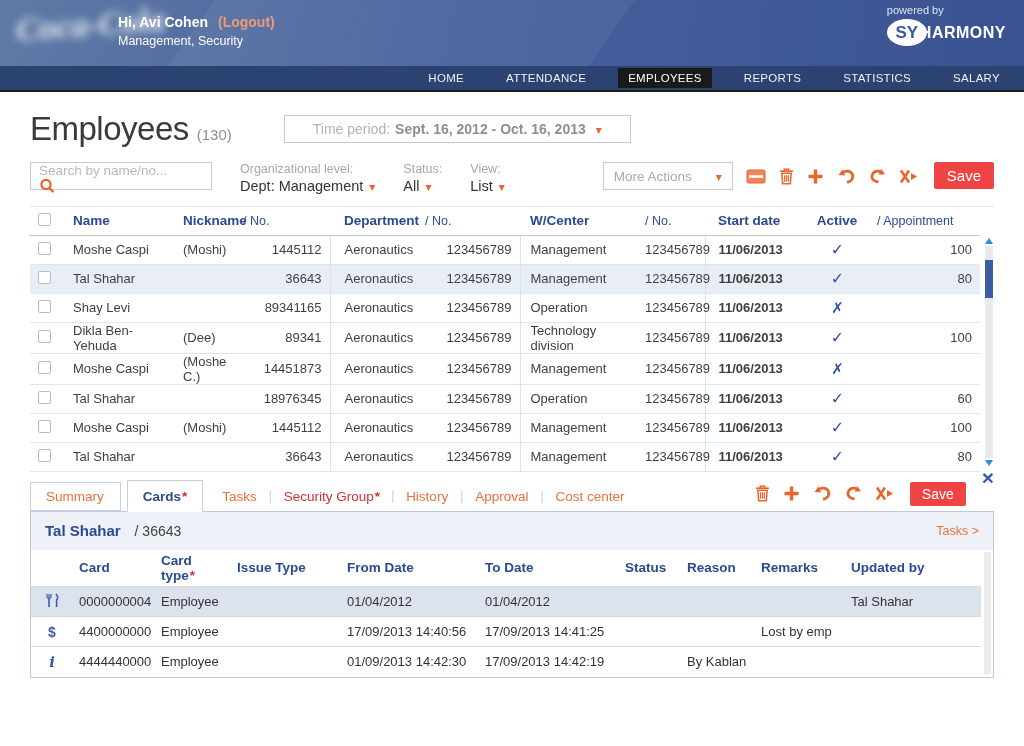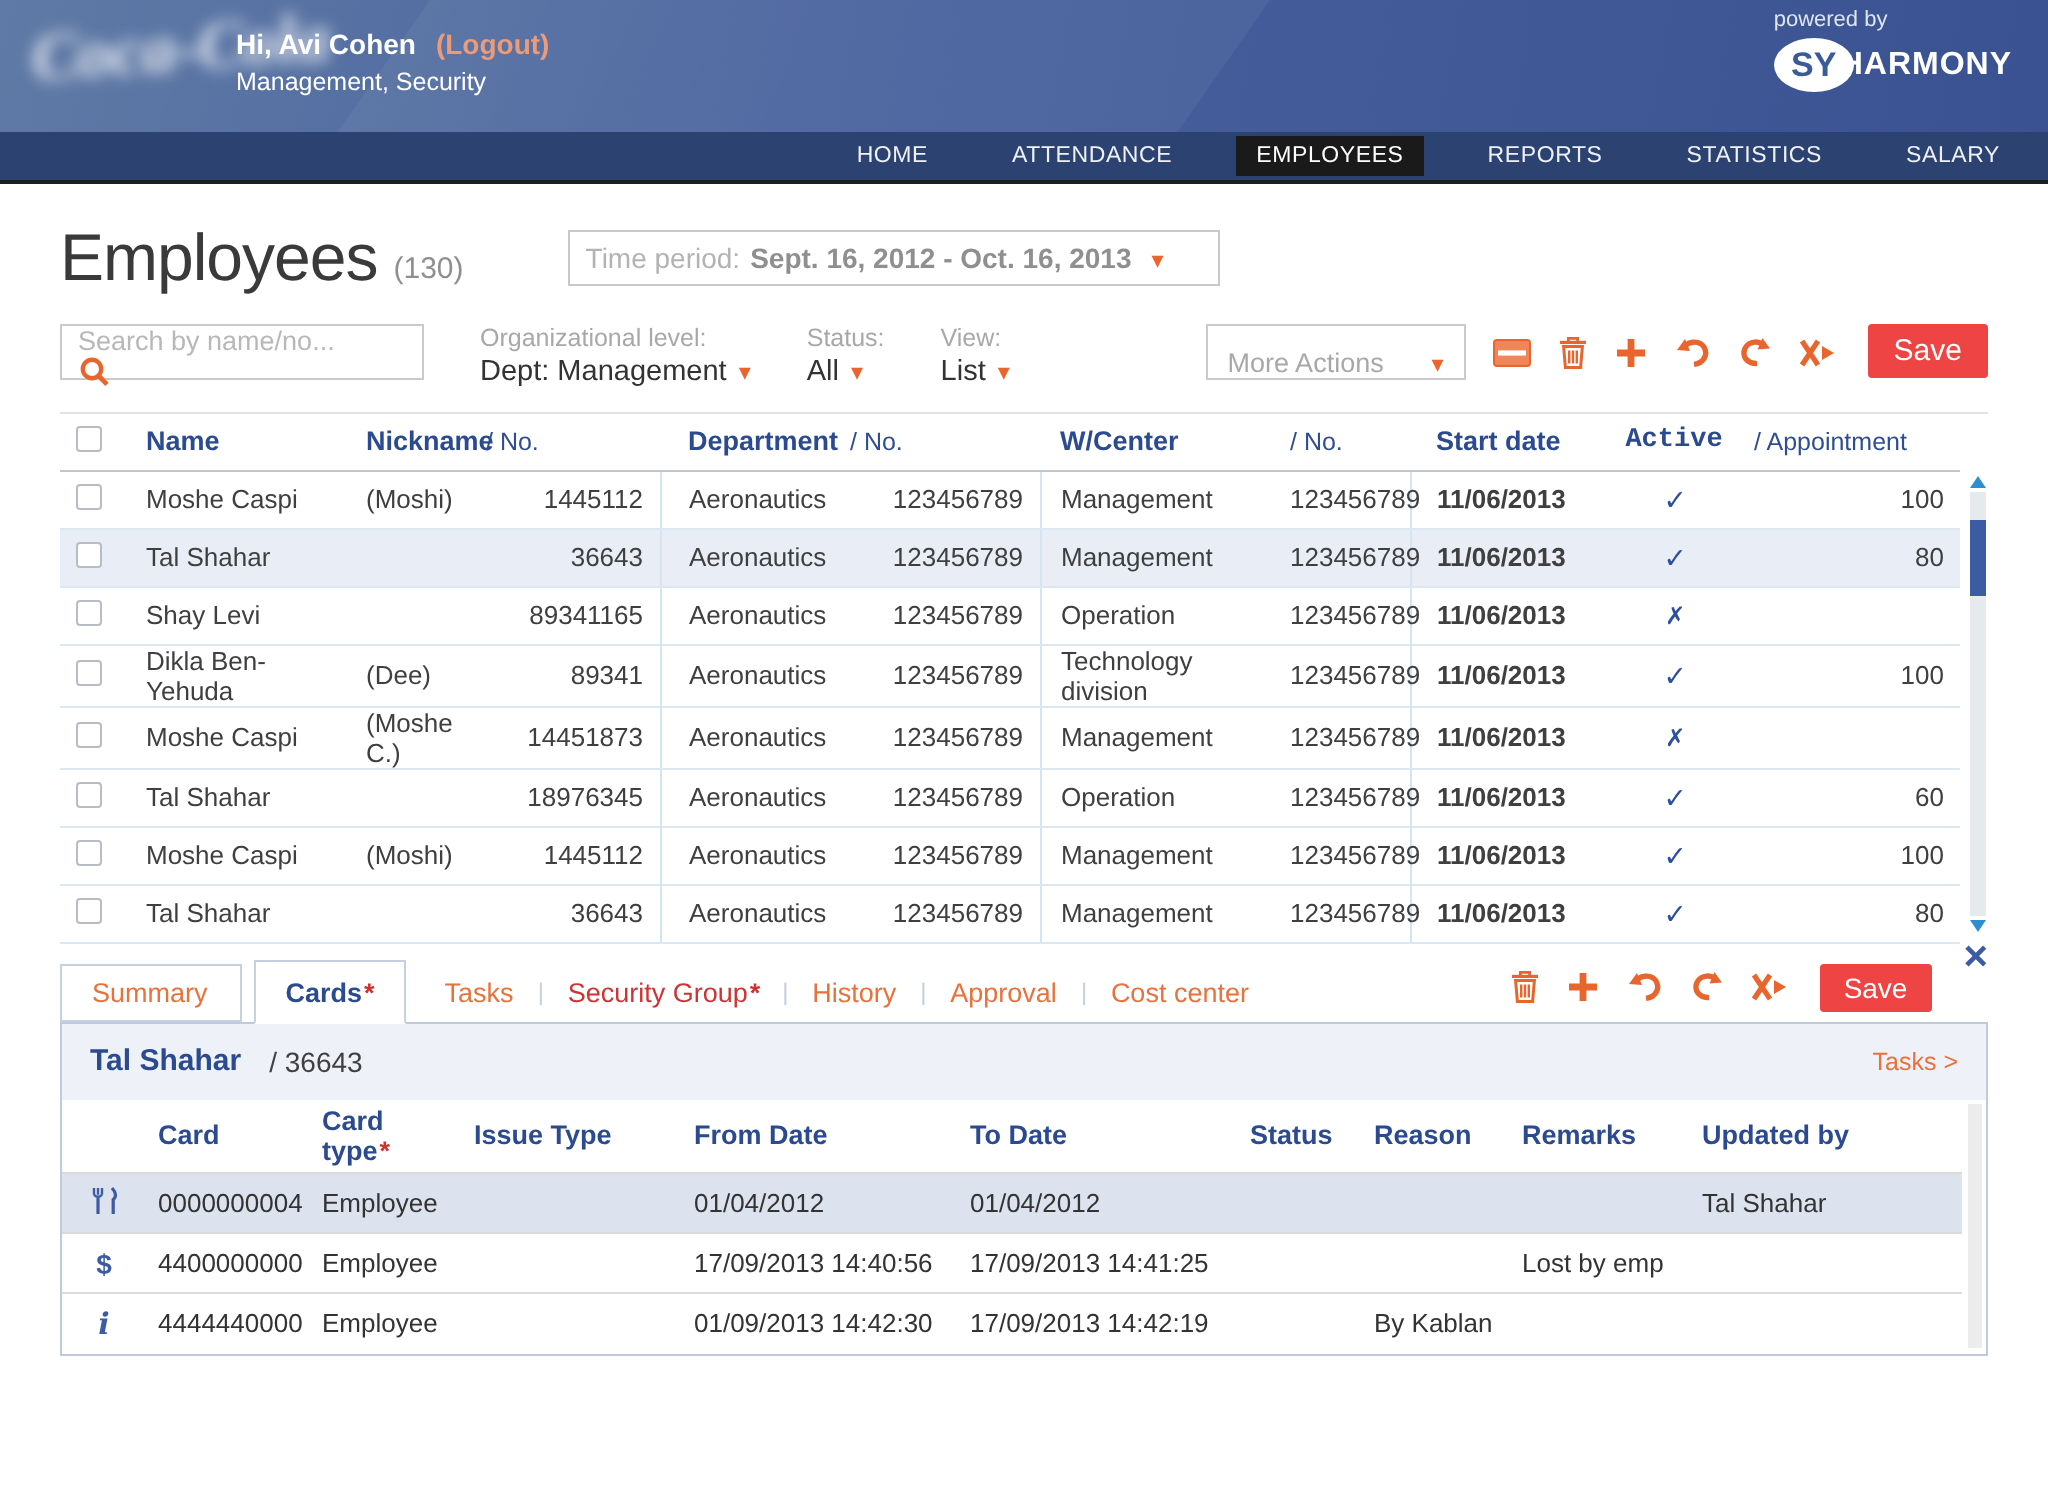--- a/index.html
+++ b/index.html
@@ -32,38 +32,38 @@
   .nav { height:26px; background:#2c4270; border-bottom:2px solid #1d1d1d; }
   .nav ul { list-style:none; display:flex; justify-content:flex-end; align-items:center; height:24px; padding-right:14px; }
   .nav-item { color:#eef1f8; font-size:11.5px; margin-left:22px; padding:4px 10px; cursor:pointer; letter-spacing:.3px; }
   .nav-item.active { background:#1a1a1a; color:#fff; }
 
   
   .content { padding:0 30px; }
   .title-row { margin-top:18px; display:flex; align-items:center; }
   h1 { font-size:33px; font-weight:400; color:#3a3a3a; letter-spacing:-.5px; }
   .count { font-size:15px; color:#8f8f8f; margin-left:8px; margin-top:10px; }
-  .time-period { margin-left:52px; border:1px solid #c9c9c9; padding:5px 8px; display:flex; align-items:center;
+  .time-period { margin-left:52px; border:1px solid #c9c9c9; padding:5px 28px; display:flex; align-items:center;
     font-size:14px; cursor:pointer; min-width:326px; }
   .tp-label { color:#b3b3b3; margin-right:5px; }
   .tp-value { color:#8f8f8f; font-weight:bold; }
   .caret-icon { margin-left:10px; }
   .caret-icon::before { content:"\25BE"; color:#e8662e; font-size:12px; }
 
   
   .filter-row { margin-top:14px; display:flex; align-items:flex-start; }
   .search-box { border:1px solid #cacaca; width:182px; height:28px; display:flex; padding:0 8px;flex-direction:column; }
   .search-box input { border:none; outline:none; flex:1; font-size:13.5px; color:#444; font-family:inherit; min-width:0; }
   .search-box input::placeholder { color:#b8b8b8; }
   .filter-group { margin-left:28px; }
   .filter-label { font-size:12.5px; color:#a8a8a8; }
   .filter-value { font-size:14.5px; color:#333; margin-top:2px; cursor:pointer; display:flex; align-items:center; }
   .filter-value .caret-icon { margin-left:6px; }
   .spacer { flex:1; }
-  .more-actions { border:1px solid #cacaca; height:28px; width:130px; display:flex; align-items:flex-end;
+  .more-actions { border:1px solid #cacaca; height:28px; width:130px; display:flex; align-items:center;
     padding:0 10px; color:#a8a8a8; font-size:13.5px; cursor:pointer; }
   .more-actions .caret-icon { margin-left:auto; }
   .tool-icon { margin-left:13px; cursor:pointer; display:inline-flex; align-items:center; height:28px; }
   .save-btn { margin-left:16px; background:#ef4444; color:#fff; border:none; font-size:15px; padding:5px 13px;
     border-radius:2px; cursor:pointer; font-family:inherit; }
 
   
   .table-wrap { margin-top:12px; border-top:1px solid #e2e2e2; display:flex; }
   .emp-table { border-collapse:collapse; table-layout:fixed; width:950px; }
   .emp-table th { text-align:left; font-size:13.5px; font-weight:bold; color:#2b4a90; height:28px;
@@ -71,21 +71,21 @@
   .emp-table th.light { font-weight:normal; font-size:12.5px; color:#2f4d92; }
   .emp-table td { font-size:13px; color:#3f3f3f; height:29px; padding:0 8px; border-bottom:1px solid #dbe7f1; vertical-align:middle; }
   .emp-table tr.selected td { background:#e9eef6; }
   .c-num { color:#a4a8b0;text-align:right; }
   .gend { border-right:1px solid #d6e3f0; }
   .c-dept, th.h-dept { padding-left:14px !important; }
   .c-wc, th.h-wc { padding-left:10px !important; }
   .c-start, th.h-start { padding-left:13px !important; }
   .c-appt, th.h-appt { padding-left:12px !important; }
   .c-start { font-weight:bold; color:#2e2e2e; }
-  .c-active, th.h-active { text-align:center !important; padding:0 !important;font-family:Liberation Mono, monospace; }
+  .c-active, th.h-active { text-align:center !important; padding:0 !important; }
   .active-icon.v-yes::before { content:"\2713"; color:#2d4fa0; font-weight:bold; font-size:16px; }
   .active-icon.v-no::before { content:"\2717"; color:#2d4fa0; font-weight:bold; font-size:15px; }
   .checkbox { display:inline-block; width:13px; height:13px; border:1px solid #b8bcc4; background:#fff; border-radius:2px; cursor:pointer; }
   .cb { width:35px; }
 
   
   .v-scroll { width:10px; margin-left:4px; margin-top:29px; display:flex; flex-direction:column; height:232px; }
   .sarrow { width:0; height:0; margin:2px auto; cursor:pointer; }
   .sarrow.up { border-left:4px solid transparent; border-right:4px solid transparent; border-bottom:6px solid #2e8fd0; }
   .sarrow.down { border-left:4px solid transparent; border-right:4px solid transparent; border-top:6px solid #2e8fd0; }

